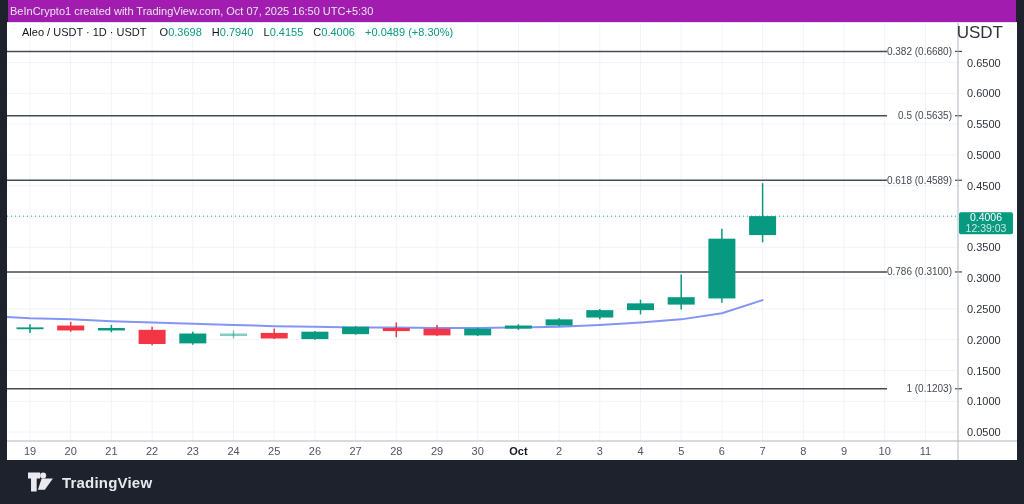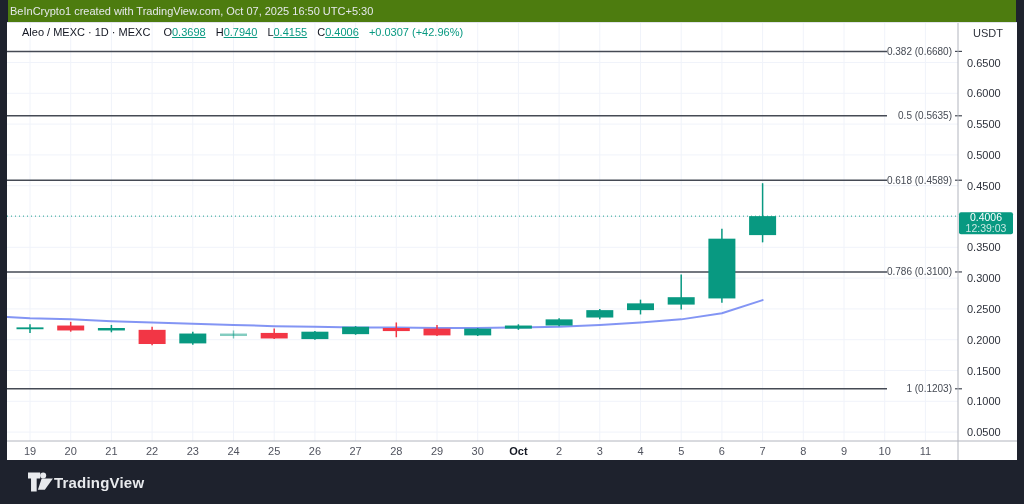--- a/index.html
+++ b/index.html
@@ -1,35 +1,35 @@
 <!DOCTYPE html>
 <html><head>
 <meta charset="utf-8">
 <style>
   html,body{margin:0;padding:0;background:#1e222d;}
   *{box-sizing:border-box;}
   .canvas{position:relative;width:1024px;height:504px;background:#1e222d;overflow:hidden;
           font-family:"Liberation Sans",sans-serif;}
-  .topbar{position:absolute;left:0;top:0;width:1024px;height:22px;background:#4d7c0f;
+  .topbar{position:absolute;left:0;top:0;width:1024px;height:22px;background:#a21caf;
           color:#e6e8ec;font-size:11px;line-height:22px;padding-left:10px;}
   .panel{position:absolute;left:7px;top:22px;width:1010px;height:438px;background:#ffffff;
          border-top:1px solid #e0e3eb;}
   .panel svg{position:absolute;left:0;top:0;font-family:"Liberation Sans",sans-serif;}
   .legend{position:absolute;left:15px;top:2px;z-index:5;font-size:11px;line-height:14px;color:#131722;}
   .legend .row{white-space:nowrap;}
   .legend .sym{margin-right:10px;}
   .legend .k{color:#131722;}
-  .legend .v{color:#089981;margin-right:7px;text-decoration:underline;}
+  .legend .v{color:#089981;margin-right:7px;}
   .legend .chg{color:#089981;}
   .legend .ema-v{color:#2962ff;margin-left:8px;}
   .axis-cur{position:absolute;right:6px;top:0px;width:58px;height:20px;z-index:5;
-            font-size:11px;color:#2e323c;text-align:right;padding-right:8px;line-height:20px;}
+            font-size:17px;color:#2e323c;text-align:right;padding-right:8px;line-height:20px;}
   .bottombar{position:absolute;left:0;top:460px;width:1024px;height:44px;background:#1e222d;
              display:flex;align-items:center;padding-left:28px;}
-  .brand{display:flex;align-items:center;cursor:pointer;}
+  .brand{display:flex;align-items:center;gap:8px;cursor:pointer;}
   .brand-label{color:#e8eaed;font-size:15px;font-weight:bold;letter-spacing:.2px;}
   .edge{position:absolute;top:0;width:8px;height:504px;background:#1e222d;}
 </style>
 </head>
 <body>
 
 <div class="canvas">
 
   <div class="topbar">
     <span>BeInCrypto1 created with TradingView.com, Oct 07, 2025 16:50 UTC+5:30</span>
@@ -171,26 +171,26 @@
         <text x="918.4000000000001" y="432" fill="#50535e" font-size="11" text-anchor="middle" font-weight="normal">11</text>
         <g>
           <rect x="952" y="189.13039999999998" width="54" height="22" rx="2" fill="#089981"></rect>
           <text x="979" y="198.13039999999998" fill="#fff" font-size="10.5" text-anchor="middle">0.4006</text>
           <text x="979" y="208.63039999999998" fill="rgba(255,255,255,.78)" font-size="10.5" text-anchor="middle">12:39:03</text>
         </g>
       </svg>
 
     <div class="legend">
       <div class="row">
-        <span class="sym">Aleo / MEXC · 1D · MEXC</span>
+        <span class="sym">Aleo / USDT · 1D · USDT</span>
         <span class="k">O</span><span class="v">0.3698</span>
         <span class="k">H</span><span class="v">0.7940</span>
         <span class="k">L</span><span class="v">0.4155</span>
         <span class="k">C</span><span class="v">0.4006</span>
-        <span class="chg">+0.0307 (+42.96%)</span>
+        <span class="chg">+0.0489 (+8.30%)</span>
       </div>
     </div>
 
     <div class="axis-cur">USDT</div>
   </div>
 
   <div class="bottombar">
     <div class="brand">
       <svg width="26" height="20" viewBox="0 0 30 22">
         <path d="M0 0 H14 V7 H10 V22 H3.5 V7 H0 Z" fill="#e8eaed"></path>

